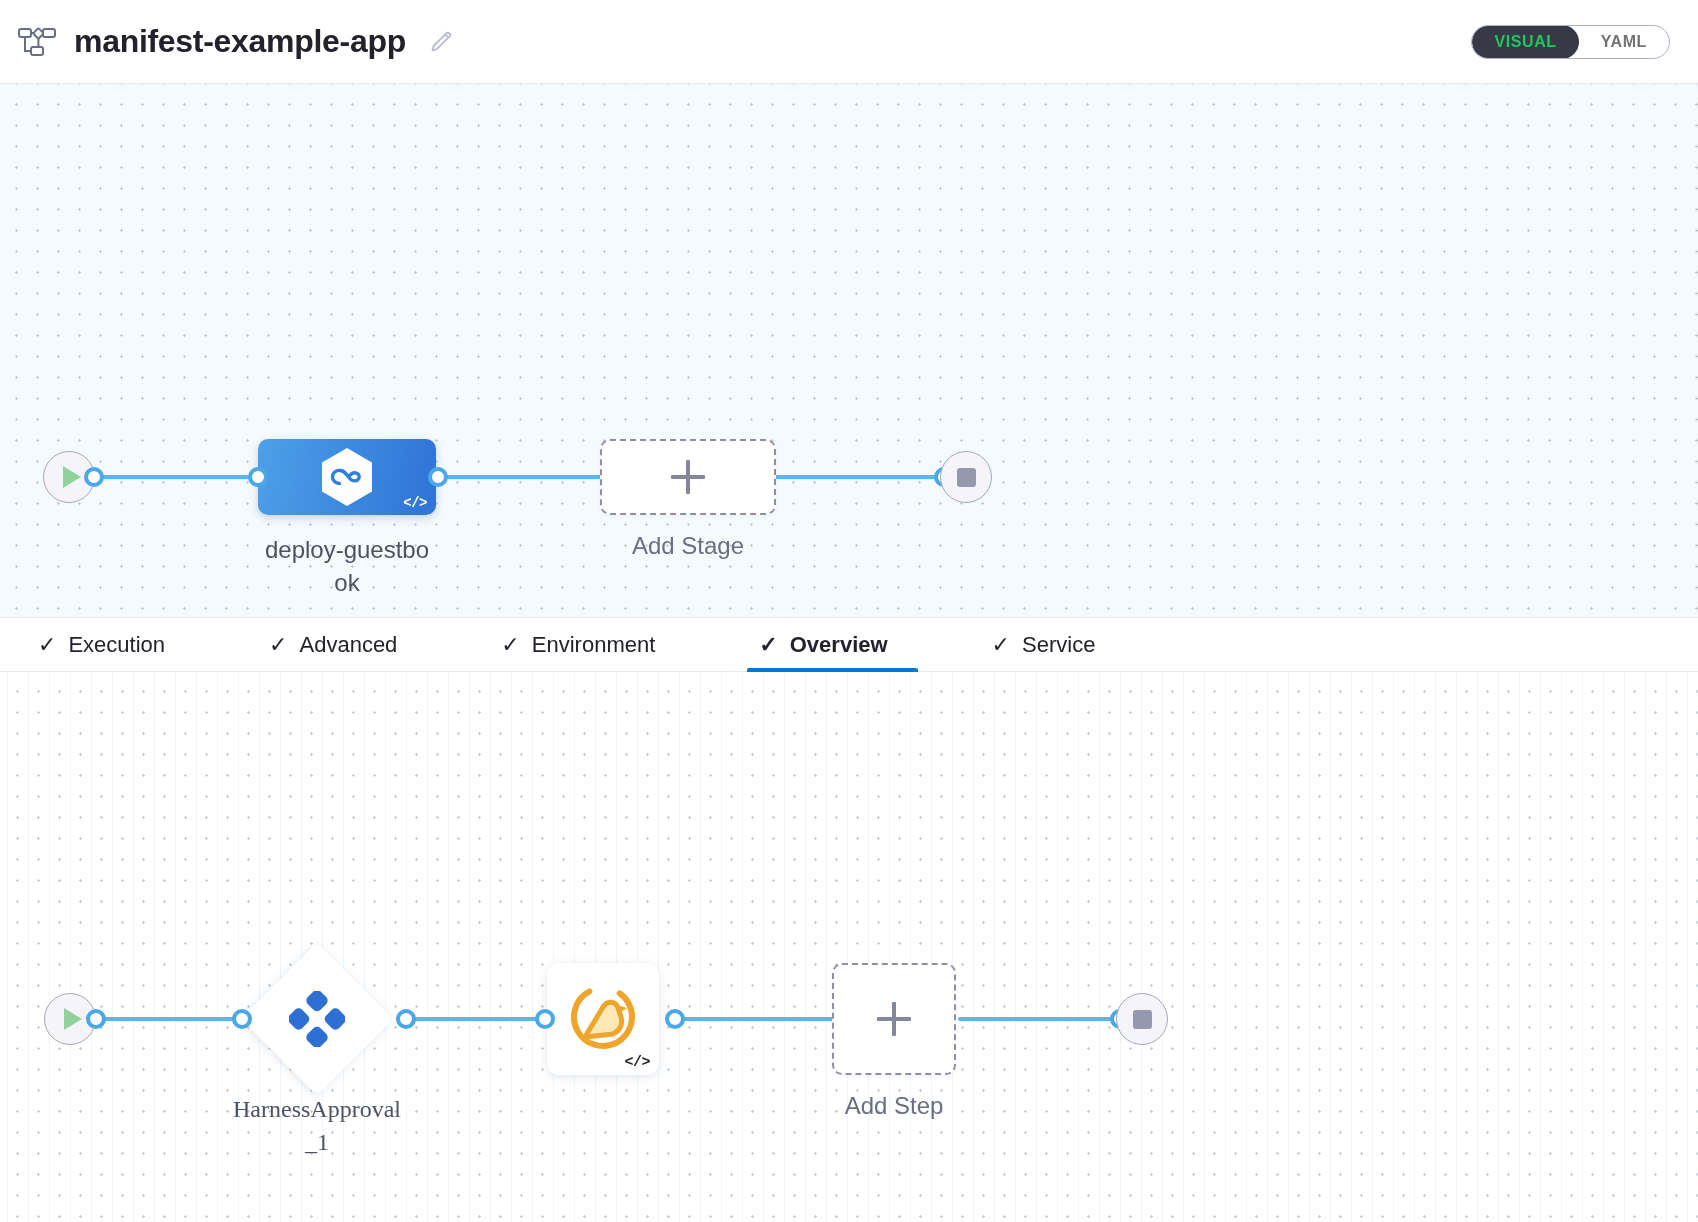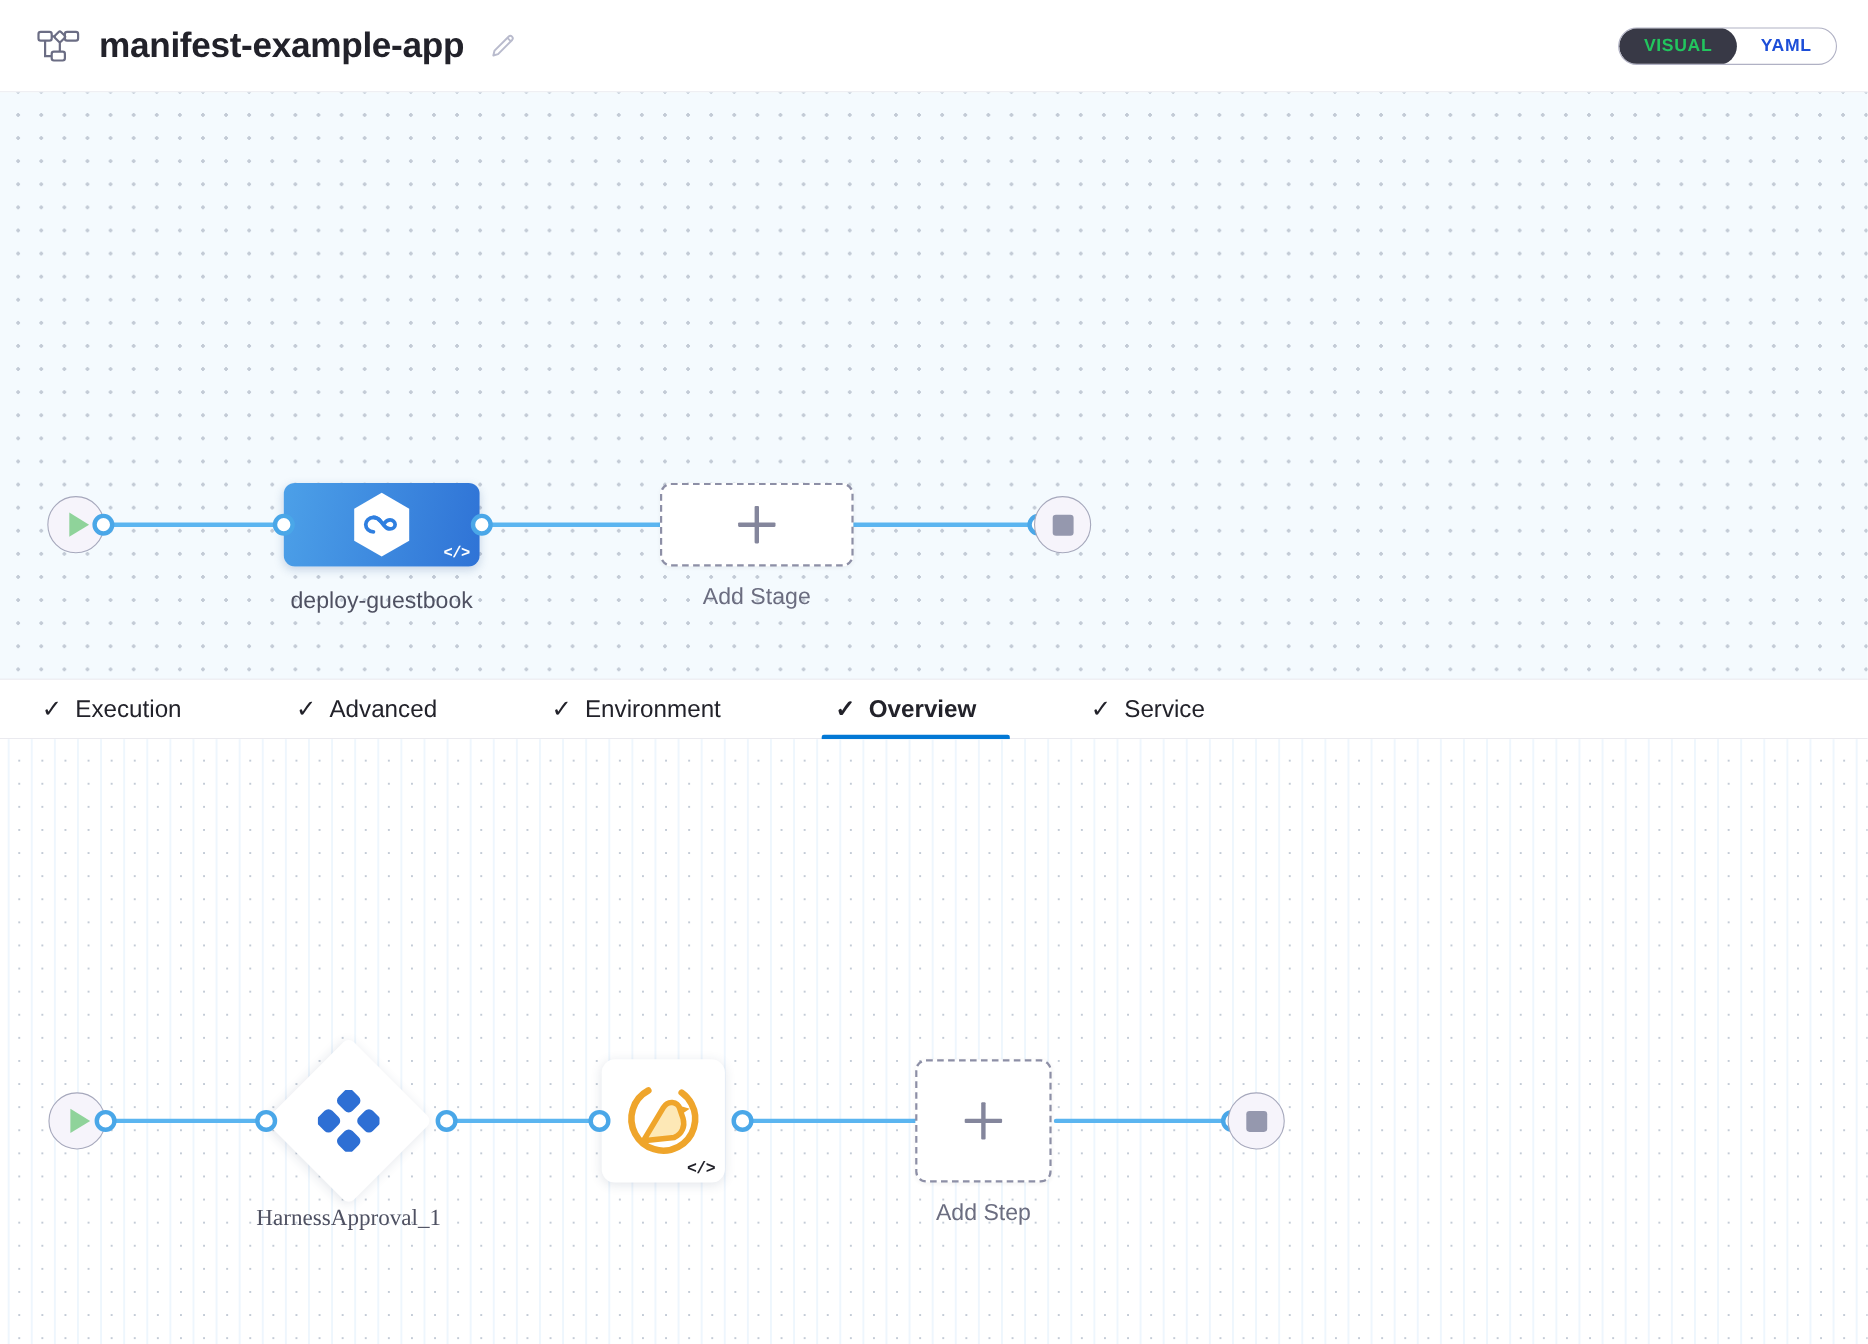--- a/index.html
+++ b/index.html
@@ -11,21 +11,21 @@
   }
 
   
   .header {
     position: relative;
     height: 84px;
     background: #ffffff;
     border-bottom: 1px solid #e8e8ee;
     display: flex;
     align-items: center;
-    padding: 0 24px 0 32px;
+    padding: 0 24px 0 16px;
   }
   .header-left { display: flex; align-items: center; gap: 16px; }
   .pipeline-icon { width: 42px; height: 42px; flex: none; }
   .page-title {
     font-size: 32px;
     font-weight: bold;
     color: #22222a;
     letter-spacing: -0.3px;
     white-space: nowrap;
   }
@@ -46,21 +46,21 @@
   }
   .view-toggle .seg {
     font-size: 16px;
     font-weight: bold;
     letter-spacing: 0.6px;
     padding: 0 22px;
     height: 34px;
     line-height: 34px;
     border-radius: 20px;
     cursor: pointer;
-    color: #1d4ed8;
+    color: #737373;
     user-select: none;
   }
   .view-toggle .seg.active {
     background: #383946;
     color: #22c55e;
   }
 
   
   .stage-canvas {
     position: relative;
@@ -224,21 +224,21 @@
     box-shadow: 0 2px 10px rgba(40,60,100,0.13);
     display: flex; align-items: center; justify-content: center;
     position: relative;
     cursor: pointer;
   }
 
   .node-label {
     position: absolute;
     text-align: center;
     color: #4f5162;
-    font-size: 21px;
+    font-size: 24px;
     line-height: 1.38;
     width: 170px;
     word-break: break-all;
     pointer-events: none;
   }
   .node-label.muted { color: #6b6d80; word-break: normal; }
 </style>
 </head>
 <body>
 

